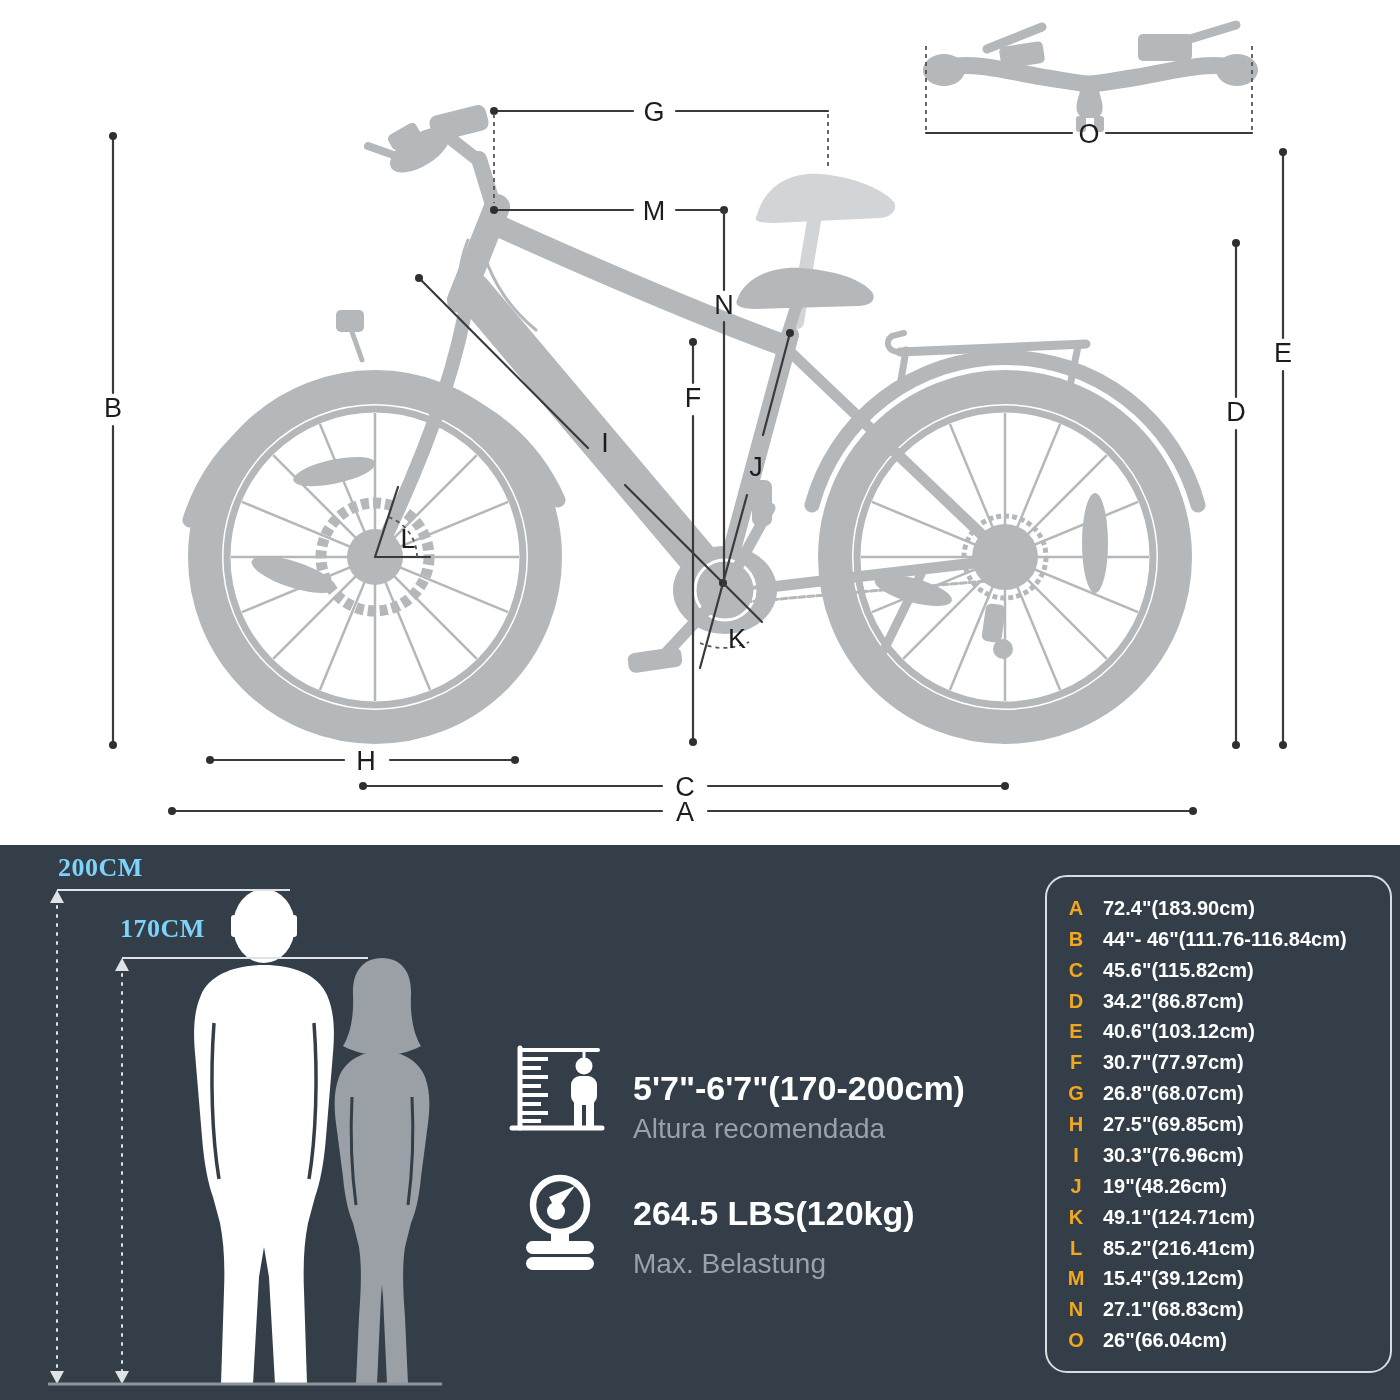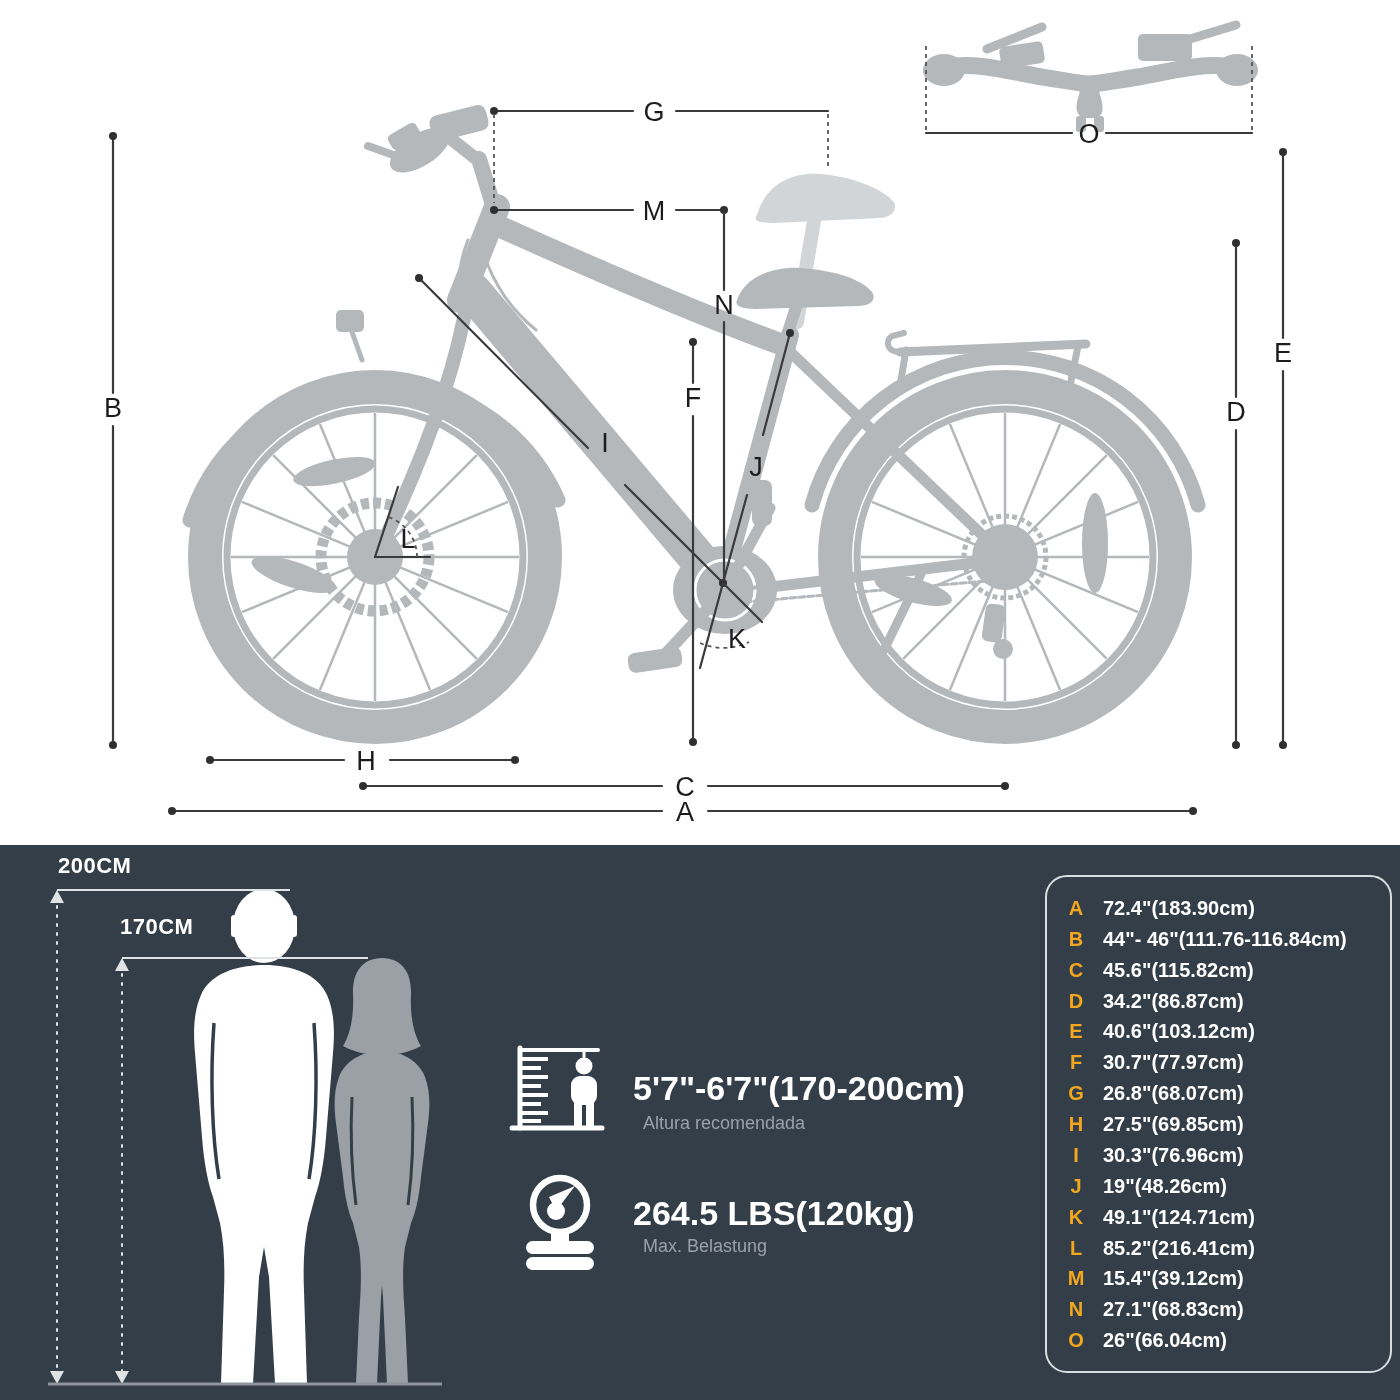--- a/index.html
+++ b/index.html
@@ -1,27 +1,27 @@
 <!DOCTYPE html>
 <html><head>
 <meta charset="utf-8">
 <style>
   html,body{margin:0;padding:0;background:#fff;}
   #stage{position:relative;width:1400px;height:1400px;overflow:hidden;
          font-family:"Liberation Sans",sans-serif;background:#fff;}
   .top{position:absolute;left:0;top:0;width:1400px;height:845px;background:#fff;}
   .bottom{position:absolute;left:0;top:845px;width:1400px;height:555px;background:#333E48;}
   .bottom svg{position:absolute;left:0;top:0;}
-  .marker{position:absolute;color:#ffffff;font-weight:bold;font-size:22px;letter-spacing:.5px;}
+  .marker{position:absolute;color:#7dd3fc;font-weight:bold;font-size:26px;letter-spacing:.5px;font-family:Liberation Serif, serif;}
   .m200{left:58px;top:8px;}
   .m170{left:120px;top:69px;}
   .bigval{position:absolute;left:633px;color:#fff;font-weight:bold;font-size:34px;white-space:nowrap;}
-  .caption{position:absolute;left:633px;color:#9AA1A8;font-size:18px;white-space:nowrap;margin-left:10px;}
+  .caption{position:absolute;left:633px;color:#9AA1A8;font-size:28px;white-space:nowrap;}
   .v1{top:224px;} .c1{top:268px;}
-  .v2{top:349px;} .c2{top:391px;}
+  .v2{top:349px;} .c2{top:403px;}
   .spec{position:absolute;left:1045px;top:30px;width:347px;height:498px;
         border:2px solid #D9DDE0;border-radius:22px;box-sizing:border-box;
         display:flex;flex-direction:column;justify-content:space-evenly;
         padding:10px 6px 10px 16px;}
   .row{display:flex;align-items:baseline;gap:14px;font-size:20px;font-weight:bold;line-height:1;}
   .row .k{color:#F2A71E;width:26px;text-align:center;flex:none;}
   .row .v{color:#fff;white-space:nowrap;}
   
   .dim{stroke:#3A3A3C;stroke-width:2.2;fill:none;stroke-linecap:round;}
   .dimdash{stroke:#55555a;stroke-width:1.8;fill:none;stroke-dasharray:4 4;}

